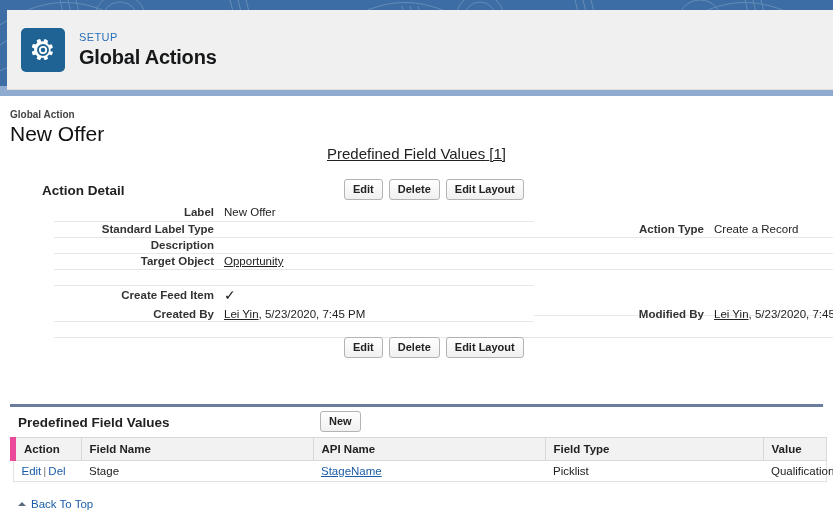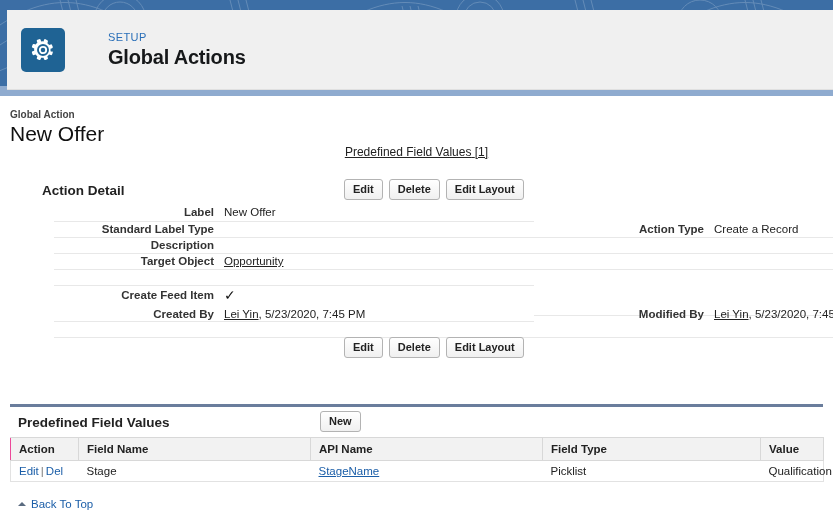--- a/index.html
+++ b/index.html
@@ -31,39 +31,39 @@
     background: #f0f0f0;
     border-bottom: 1px solid #e0e0e0;
     display: flex; align-items: center;
   }
   .setup-icon {
     width: 44px; height: 44px; margin-left: 14px; margin-right: 14px;
     background: #1f6394; border-radius: 5px;
     display:flex; align-items:center; justify-content:center; flex: none;
   }
   .setup-icon svg { display:block; }
-  .setup-texts { display:flex; flex-direction:column; justify-content:flex-end;margin-left:29px; }
+  .setup-texts { display:flex; flex-direction:column; justify-content:flex-end; }
   .setup-eyebrow {
     font-size: 11px; color: #2a6fb8; letter-spacing: .4px;
     line-height: 14px; font-weight: 400;
   }
   .setup-title {
     font-size: 20px; color: #16181a; font-weight: bold;
     line-height: 26px; letter-spacing: -0.2px;
   }
 
   
   .rec-head { position:absolute; left: 10px; top: 108px; }
   .rec-eyebrow { font-size: 10px; font-weight: bold; color:#444; line-height: 13px; }
   .rec-title { font-size: 21px; color:#111; line-height: 26px; font-weight: 400; }
 
   
   .rel-links {
     position:absolute; left:0; top:145px; width: 833px;
-    text-align:center; font-size: 12px; color: #222; text-decoration: underline;
+    text-align:center; font-size: 15px; color: #222; text-decoration: underline;
   }
   .rel-links a { color:#222; text-decoration: underline; }
   .rel-links .cnt { text-decoration:none; }
   .rel-links .cnt a { color:#222; }
 
   
   .sec { position: absolute; left: 2px; width: 813px; margin-left: 32px; }
   .sec-header {
     display:flex; align-items:center; height: 28px; position: relative;
   }
@@ -116,21 +116,21 @@
   .rl-title { font-size: 13.5px; font-weight: bold; color:#222; padding-left: 8px; }
   .rl-btns { position:absolute; left: 310px; top: 4px; }
 
   table.rl-table { border-collapse: collapse; width: 813px; table-layout: fixed; }
   table.rl-table th {
     background: #f2f2f2; border-top: 1px solid #d8d8d8; border-bottom: 1px solid #d8d8d8;
     border-right: 1px solid #d8d8d8;
     font-size: 11.5px; font-weight: bold; color:#222; text-align: left;
     padding: 5px 8px; height: 22px;
   }
-  table.rl-table th:first-child { border-left: 1px solid #ec4899; }
+  table.rl-table th:first-child { border-left: 6px solid #ec4899; }
   table.rl-table td {
     font-size: 11.5px; color:#222; padding: 4px 8px;
     border-bottom: 1px solid #e2e2e2; height: 20px;
     background: #fff;
   }
   table.rl-table td:first-child { border-left: 1px solid #e2e2e2; }
   table.rl-table td:last-child { border-right: 1px solid #e2e2e2; }
   .act-link { color:#1b5ea8; text-decoration: none; }
   .act-sep { color:#777; padding: 0 2px; }
   td a.api { color:#1b5ea8; text-decoration: underline; }

